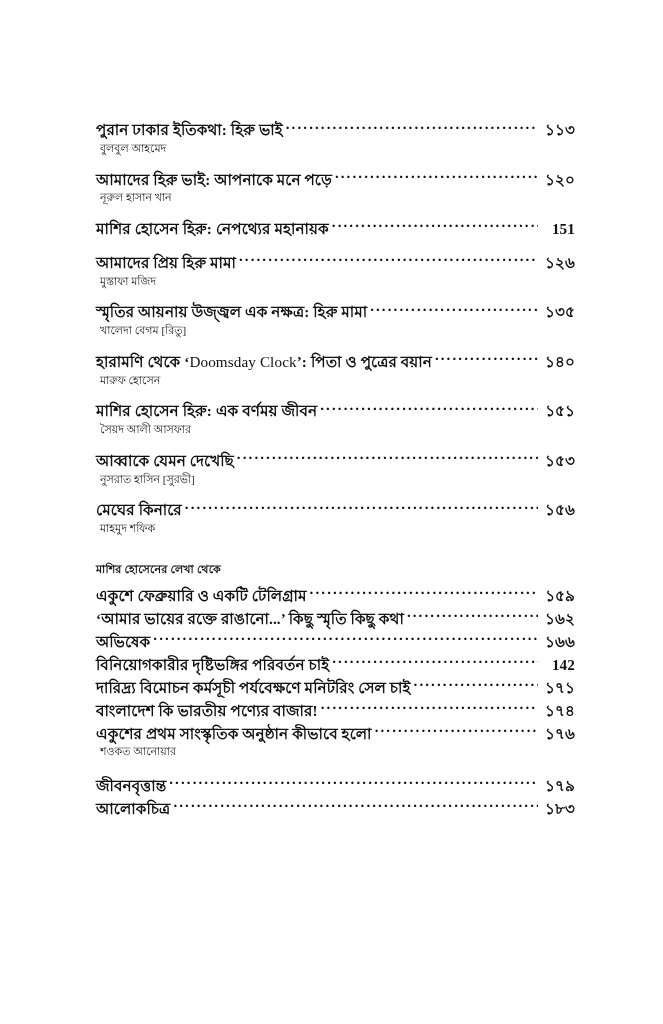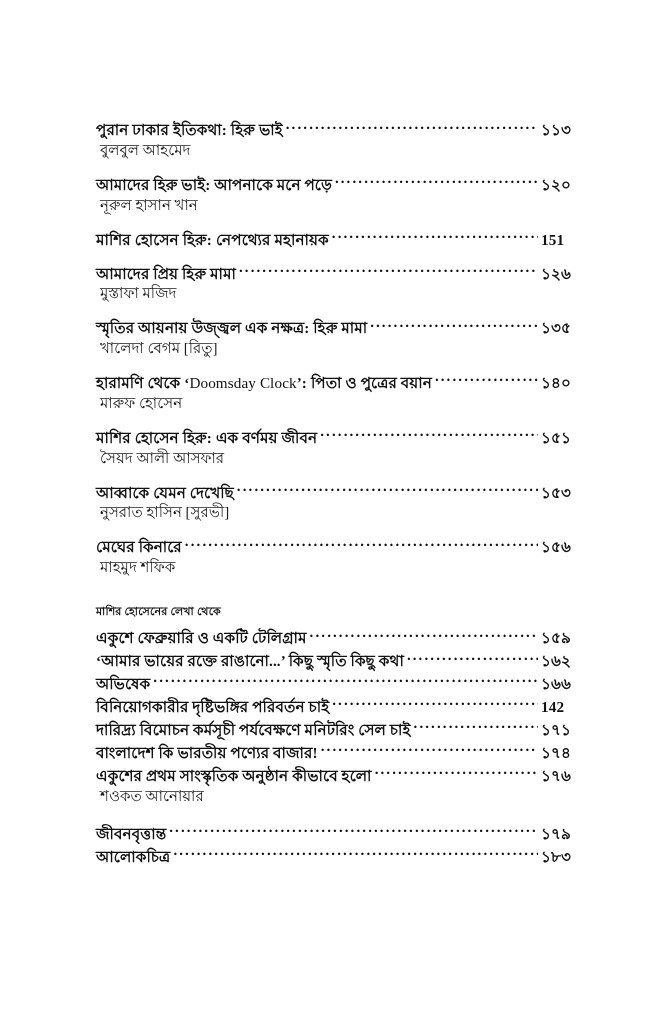--- a/index.html
+++ b/index.html
@@ -61,29 +61,29 @@
     font-size: 15px;
     color: #111;
     position: absolute;
     left: 0;
     bottom: 0.08em;
     white-space: nowrap;
   }
 
   .entry-page {
     flex: 0 0 auto;
-    text-align: left;
+    text-align: right;
     font-weight: bold;
     font-size: 15.2px;
     min-width: 34px;
   }
 
   .entry-author {
     font-weight: normal;
-    font-size: 15px;
+    font-size: 11px;
     line-height: 1.32;
     margin: 1px 0 0 4px;
     color: #1a1a1a;
   }
 
   
   .gap-after {
     margin-bottom: 14px;
   }
   .tight {

